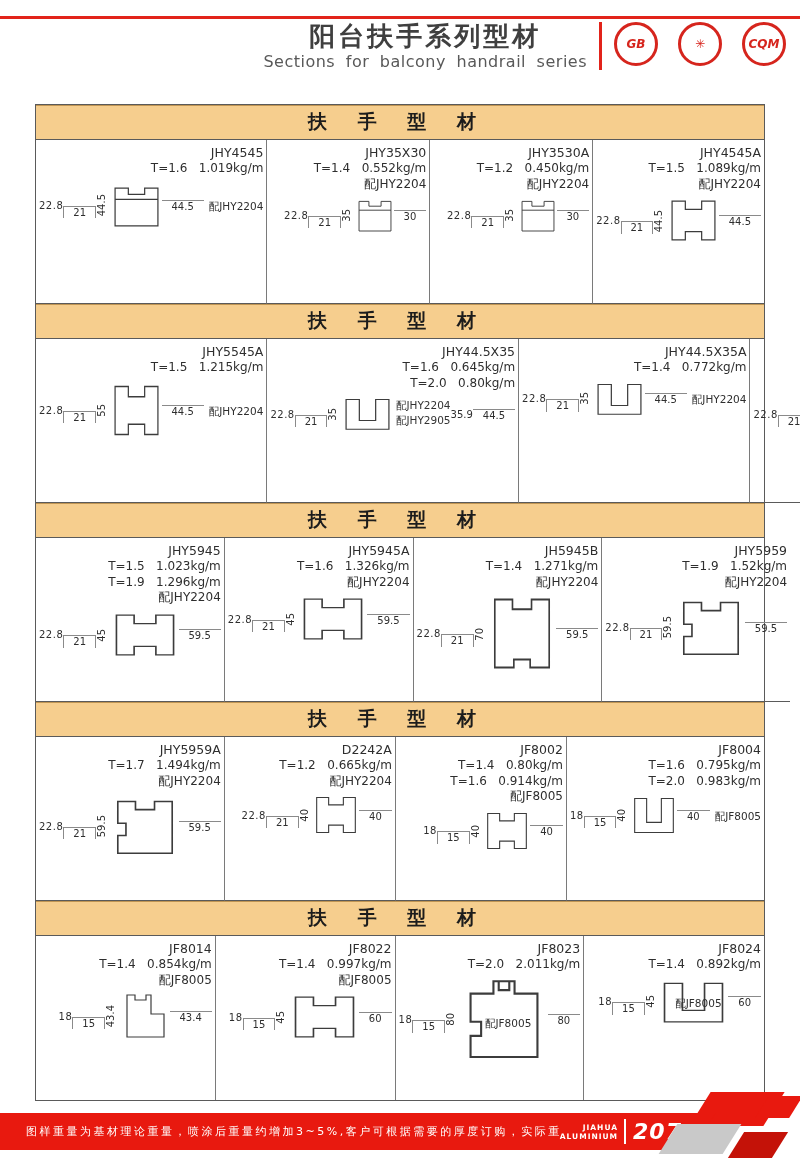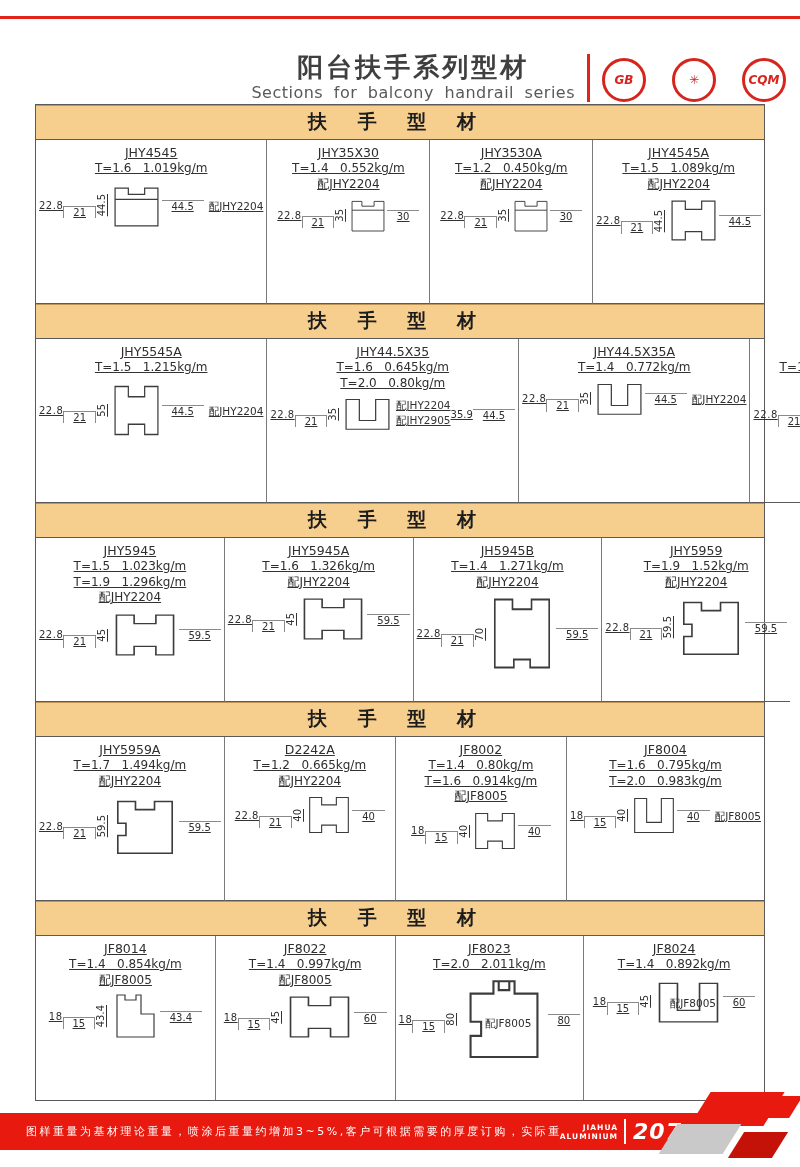--- a/index.html
+++ b/index.html
@@ -1,33 +1,33 @@
 <!DOCTYPE html>
 <html><head>
 <meta charset="utf-8">
 <style>
   * { margin:0; padding:0; box-sizing:border-box; }
   html,body { width:800px; height:1167px; background:#fff; font-family:"DejaVu Sans","Liberation Sans",sans-serif; color:#333; }
   body { position:relative; overflow:hidden; }
 
   
   .top-rule { position:absolute; top:16px; left:0; width:800px; height:3px; background:#e2231a; }
-  .header { position:absolute; top:36px; left:0; width:800px; height:66px; display:flex; justify-content:flex-end; align-items:flex-end; padding-right:14px; gap:12px; }
+  .header { position:absolute; top:22px; left:0; width:800px; height:66px; display:flex; justify-content:flex-end; align-items:flex-start; padding-right:14px; gap:12px; }
   .title-block { text-align:center; }
   .page-title { font-size:26px; font-weight:bold; color:#3f3f3f; letter-spacing:3px; line-height:1.15; }
   .page-subtitle { font-size:16px; color:#595959; letter-spacing:0.5px; word-spacing:5px; }
   .header-divider { width:3px; height:48px; background:#e2231a; }
-  .logos { display:flex; gap:26px; align-items:center; }
+  .logos { display:flex; gap:20px; align-items:center; }
   .logo { width:44px; height:44px; border-radius:50%; border:3px solid #d6251d; color:#d6251d; display:flex; align-items:center; justify-content:center; font-weight:bold; font-size:12px; font-style:italic; background:#fff; }
 
   
   .catalog { position:absolute; top:104px; left:35px; width:730px; border:1px solid #5a5a5a; }
   .sec-header { background:#f6ce8e; border-top:1px solid #c09553; border-bottom:1px solid #5a5a5a; text-align:center; font-size:19px; font-weight:bold; color:#1c1c1c; letter-spacing:12px; padding:3px 16px 4px 0; text-indent:12px; }
   .sec-grid { display:grid; grid-template-columns:repeat(4,1fr); }
-  .sec-grid .cell { border-right:1px solid #7a7a7a; border-bottom:1px solid #5a5a5a; min-height:164px; padding:5px 3px 12px 3px; display:flex; flex-direction:column; align-items:center;text-decoration:underline; }
+  .sec-grid .cell { border-right:1px solid #7a7a7a; border-bottom:1px solid #5a5a5a; min-height:164px; padding:5px 3px 12px 3px; display:flex; flex-direction:column; align-items:flex-end; }
   .sec-grid .cell:nth-child(4) { border-right:none; }
   .catalog > .sec-grid:last-child .cell { border-bottom:none; }
 
   .cell-name { font-size:12.5px; color:#2e2e2e; line-height:1.3; }
   .spec { font-size:12px; color:#2e2e2e; line-height:1.3; white-space:pre; }
 
   .drawing { margin-top:3px; display:flex; flex-direction:row; align-items:center; }
   .dim { font-size:10px; color:#2e2e2e; line-height:1.15; }
   .dim-top-outer { letter-spacing:0.5px; }
   .dim-top-inner { border:1px solid #8a8a8a; border-bottom:none; padding:0 9px; margin-top:13px; }

